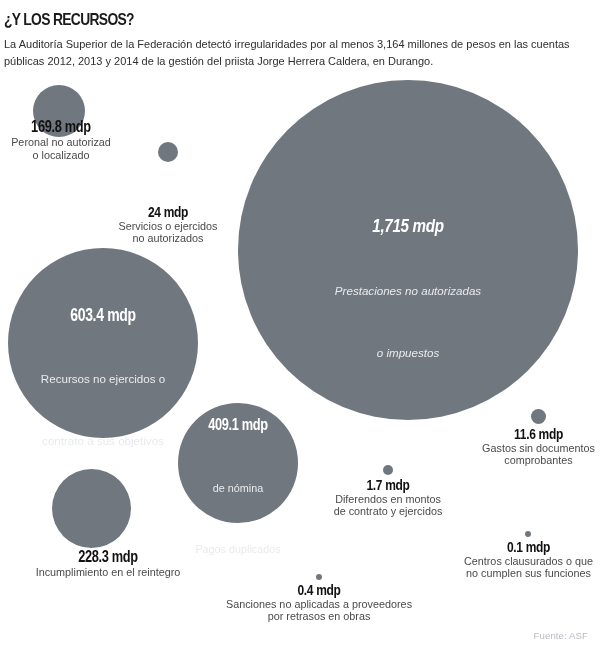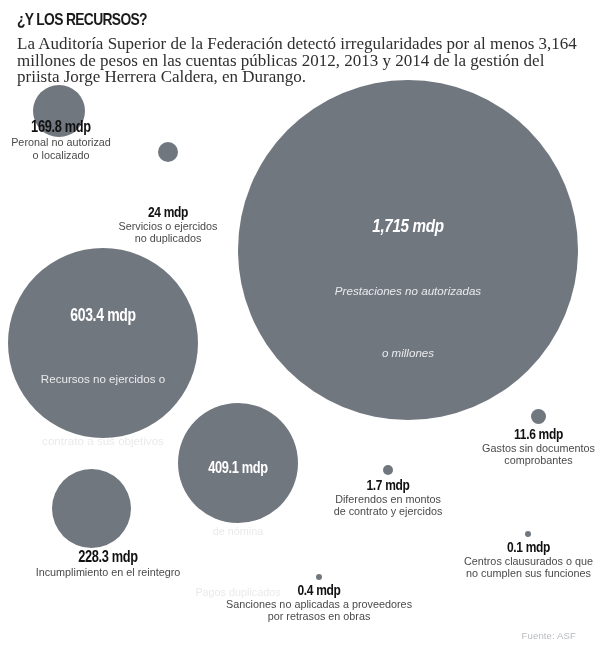--- a/index.html
+++ b/index.html
@@ -20,40 +20,39 @@
     height: 651px;
     background: #ffffff;
   }
 
   
   #header {
     position: absolute;
     left: 0;
     top: 0;
     width: 600px;
-    padding: 10px 14px 0 17px;
+    padding: 10px 14px 0 4px;
     box-sizing: border-box;
   }
   #title {
     font-family: "Liberation Sans", sans-serif;
     font-weight: bold;
     font-size: 16.5px;
     letter-spacing: -0.8px;
     color: #1b1b1b;
     margin: 0 0 7px 0;
     transform: scaleX(0.84);
     transform-origin: left center;
   }
   #subtitle {
-    font-size: 17px;
+    font-size: 11px;
     line-height: 16.5px;
     color: #2f2f2f;
     margin: 0;
     max-width: 580px;
-    font-family: Liberation Serif, serif;
   }
 
   
   #bubbles {
     position: absolute;
     left: 0;
     top: 0;
     width: 600px;
     height: 651px;
   }
@@ -109,21 +108,21 @@
   .amt-xl { font-size: 19px; }
   .amt-lg { font-size: 17.5px; }
   .amt-md { font-size: 16px; }
   .amt-sm { font-size: 15px; }
   .desc-md { font-size: 11.6px; }
   .desc-sm { font-size: 10.8px; }
 
   
   #source {
     position: absolute;
-    right: 24px;
+    right: 12px;
     bottom: 10px;
     font-size: 9.6px;
     color: #b9bcc1;
     letter-spacing: 0.1px;
     padding-left: 32px;
   }
 </style>
 </head>
 <body>
 
@@ -133,32 +132,32 @@
     <h1 id="title">¿Y LOS RECURSOS?</h1>
     <p id="subtitle">La Auditoría Superior de la Federación detectó irregularidades por al menos 3,164 millones de pesos en las cuentas públicas 2012, 2013 y 2014 de la gestión del priista Jorge Herrera Caldera, en Durango.</p>
   </div>
 
   <div id="bubbles">
 
     <div class="bubble" style="left:238px; top:80px; width:340px; height:340px;"></div>
     <div class="inner-label" style="left:288px; top:216px; width:240px;font-style:italic;">
       <span class="amount amt-xl">1,715 mdp</span>
       <span class="desc desc-md">Prestaciones no autorizadas</span>
-      <span class="desc desc-md">o millones</span>
+      <span class="desc desc-md">o impuestos</span>
     </div>
 
     <div class="bubble" style="left:8px; top:248px; width:190px; height:190px;"></div>
     <div class="inner-label" style="left:8px; top:306px; width:190px;">
       <span class="amount amt-lg">603.4 mdp</span>
       <span class="desc desc-md">Recursos no ejercidos o</span>
       <span class="desc desc-md">contrato a sus objetivos</span>
     </div>
 
     <div class="bubble" style="left:178px; top:403px; width:120px; height:120px;"></div>
-    <div class="inner-label" style="left:168px; top:460px; width:140px;">
+    <div class="inner-label" style="left:168px; top:417px; width:140px;">
       <span class="amount amt-md">409.1 mdp</span>
       <span class="desc desc-sm">de nómina</span>
       <span class="desc desc-sm">Pagos duplicados</span>
     </div>
 
     <div class="bubble" style="left:52px; top:469px; width:79px; height:79px;"></div>
     <div class="outer-label" style="left:0px; top:549px; width:184px;margin-left:16px;">
       <span class="amount amt-md">228.3 mdp</span>
       <span class="desc desc-sm">Incumplimiento en el reintegro</span>
     </div>
@@ -167,21 +166,21 @@
     <div class="outer-label" style="left:-12px; top:119px; width:146px;">
       <span class="amount amt-md">169.8 mdp</span>
       <span class="desc desc-sm">Peronal no autorizad</span>
       <span class="desc desc-sm">o localizado</span>
     </div>
 
     <div class="bubble" style="left:158px; top:142px; width:20px; height:20px;"></div>
     <div class="outer-label" style="left:96px; top:160px; width:144px;margin-top:44px;">
       <span class="amount amt-sm">24 mdp</span>
       <span class="desc desc-sm">Servicios o ejercidos</span>
-      <span class="desc desc-sm">no duplicados</span>
+      <span class="desc desc-sm">no autorizados</span>
     </div>
 
     <div class="bubble" style="left:531px; top:409px; width:15px; height:15px;"></div>
     <div class="outer-label" style="left:460px; top:426px; width:157px;">
       <span class="amount amt-sm">11.6 mdp</span>
       <span class="desc desc-sm">Gastos sin documentos</span>
       <span class="desc desc-sm">comprobantes</span>
     </div>
 
     <div class="bubble" style="left:383px; top:465px; width:10px; height:10px;"></div>

